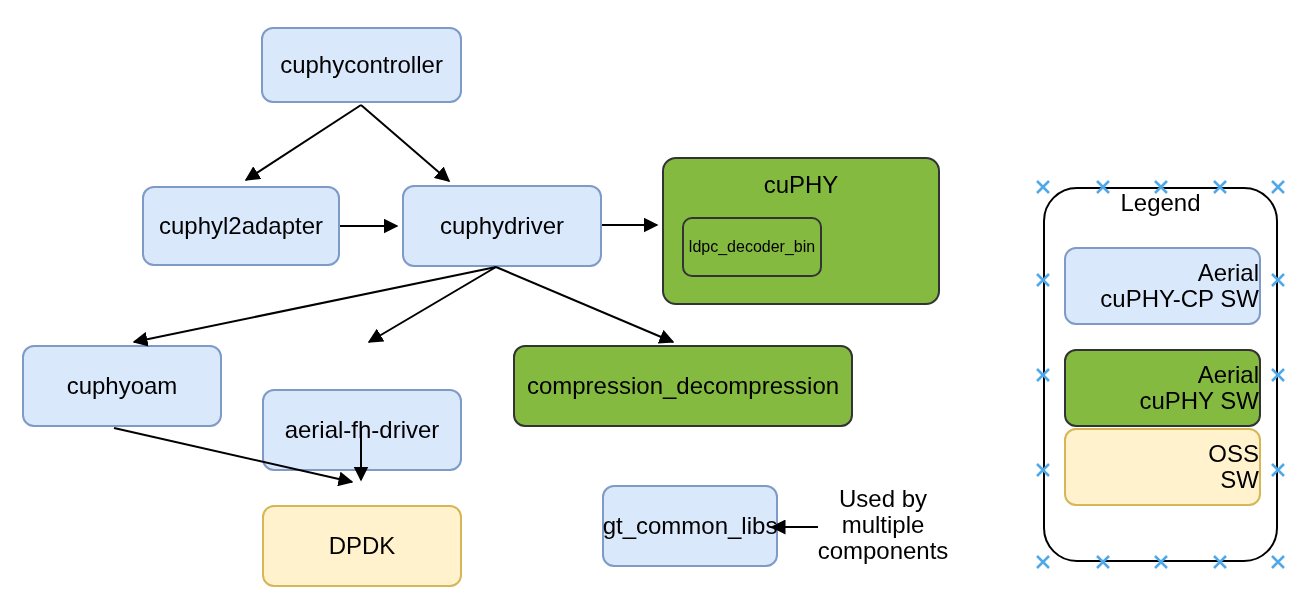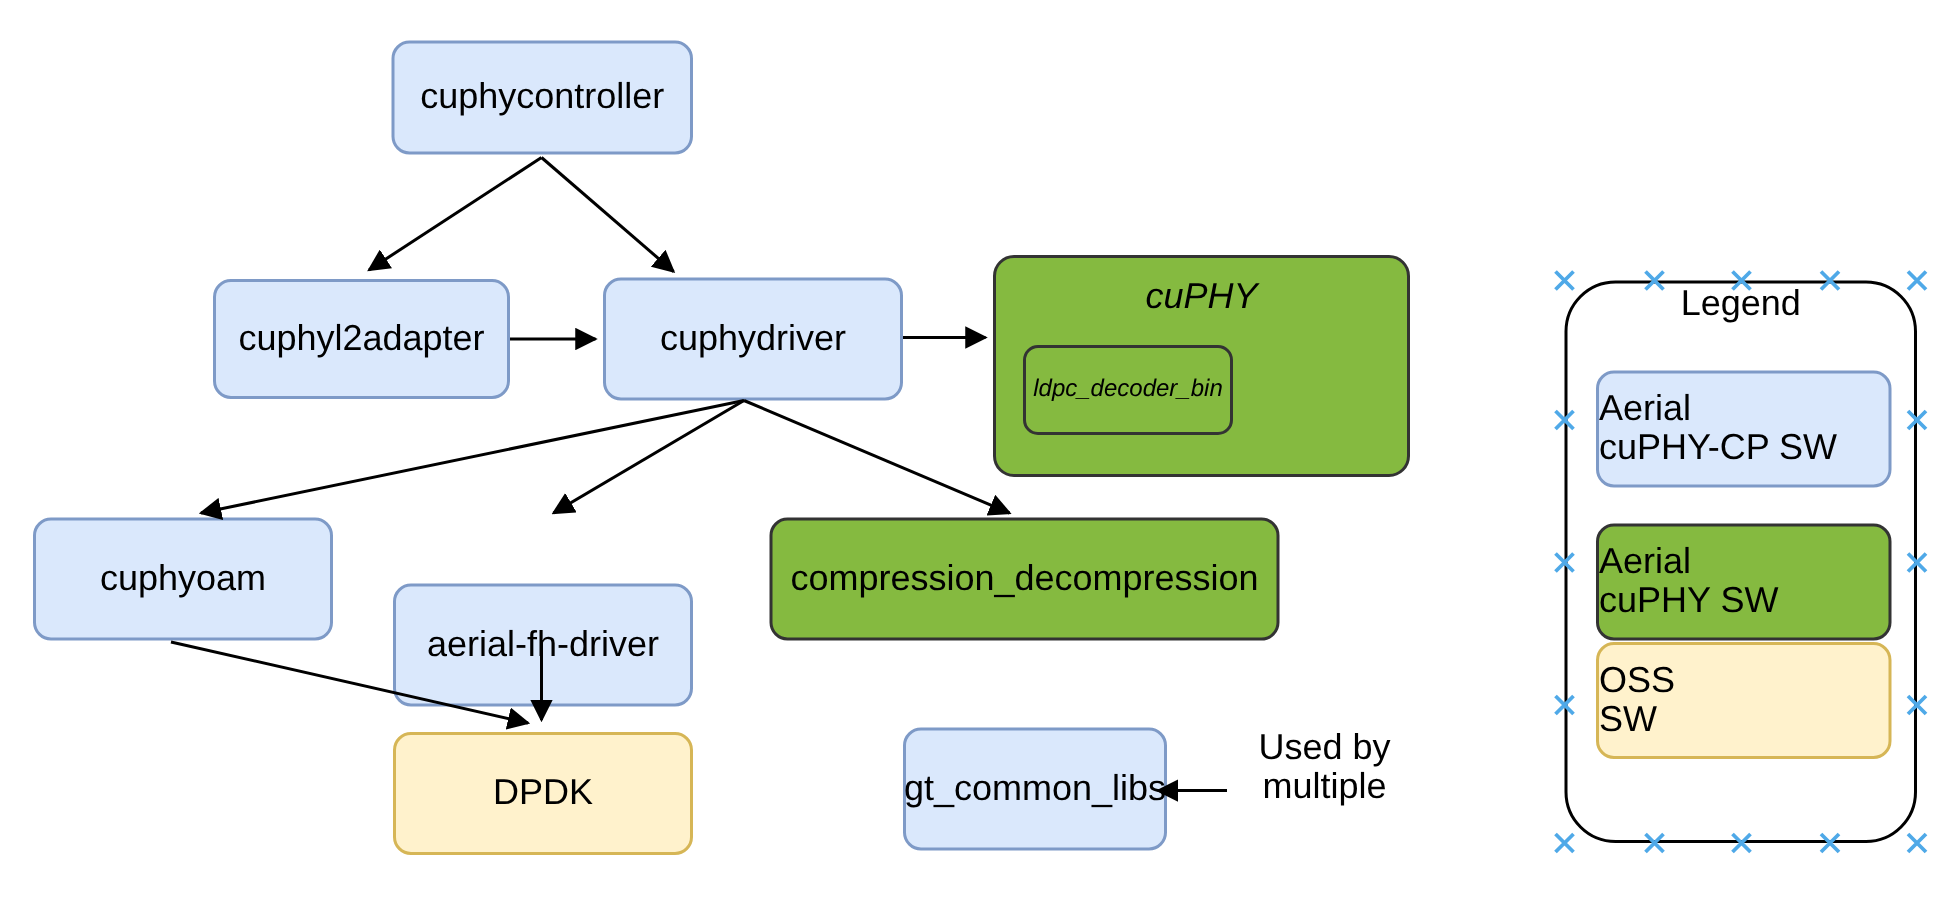--- a/index.html
+++ b/index.html
@@ -28,21 +28,21 @@
   }
 
   .legend-frame {
     position:absolute; left:1043px; top:187px; width:235px; height:375px;
     border:2px solid #000000; border-radius:34px; box-sizing:border-box;
     background:#ffffff;
   }
   .legend-title { margin-top:0; text-align:center; font-size:24px; }
   .legend-item {
     position:absolute; left:19px; width:197px; height:78px;
-    display:flex; flex-direction:column; align-items:flex-start; justify-content:center;
+    display:flex; flex-direction:column; align-items:flex-end; justify-content:center;
     font-size:24px; line-height:26px; border-radius:12px; box-sizing:border-box;
     text-align:center;
   }
   .li-1 { top:58px; }
   .li-2 { top:160px; }
   .li-3 { top:239px; }
 
   svg.overlay { position:absolute; left:0; top:0; width:1298px; height:602px;
                 pointer-events:none; }
 </style>
@@ -50,38 +50,39 @@
 <body>
 
 <div id="canvas">
 
   <div class="node blue" style="left:261px; top:27px;  width:201px; height:76px;">cuphycontroller</div>
 
   <div class="node blue" style="left:142px; top:186px; width:198px; height:80px;">cuphyl2adapter</div>
 
   <div class="node blue" style="left:402px; top:185px; width:200px; height:82px;">cuphydriver</div>
 
-  <div class="node green group" style="left:662px; top:170px; width:278px; height:148px;font-style:italic;">
+  <div class="node green group" style="left:662px; top:157px; width:278px; height:148px;">
     <div class="group-label">cuPHY</div>
     <div class="node green inner">ldpc_decoder_bin</div>
   </div>
 
   <div class="node blue" style="left:22px;  top:345px; width:200px; height:82px;">cuphyoam</div>
 
   <div class="node blue" style="left:262px; top:345px; width:200px; height:82px;margin-top:44px;">aerial-fh-driver</div>
 
   <div class="node green" style="left:513px; top:345px; width:340px; height:82px;">compression_decompression</div>
 
-  <div class="node yellow" style="left:262px; top:488px; width:200px; height:82px;">DPDK</div>
+  <div class="node yellow" style="left:262px; top:505px; width:200px; height:82px;">DPDK</div>
 
   <div class="node blue" style="left:562px; top:485px; width:176px; height:82px;margin-left:40px;">gt_common_libs</div>
 
   <div class="annotation">
     <div>Used by</div>
     <div>multiple</div>
+    <div>components</div>
   </div>
 
   <div class="legend-frame">
     <div class="legend-title">Legend</div>
     <div class="legend-item blue li-1">
       <span>Aerial</span>
       <span>cuPHY-CP SW</span>
     </div>
     <div class="legend-item green li-2">
       <span>Aerial</span>

